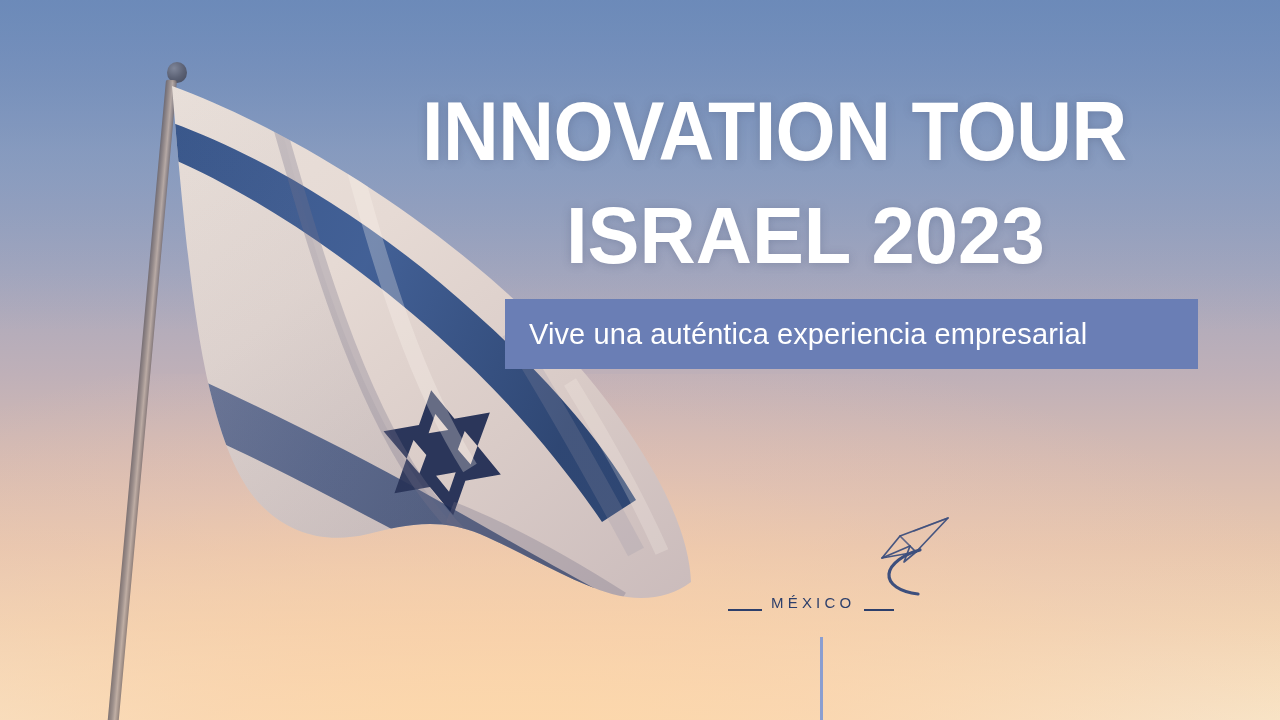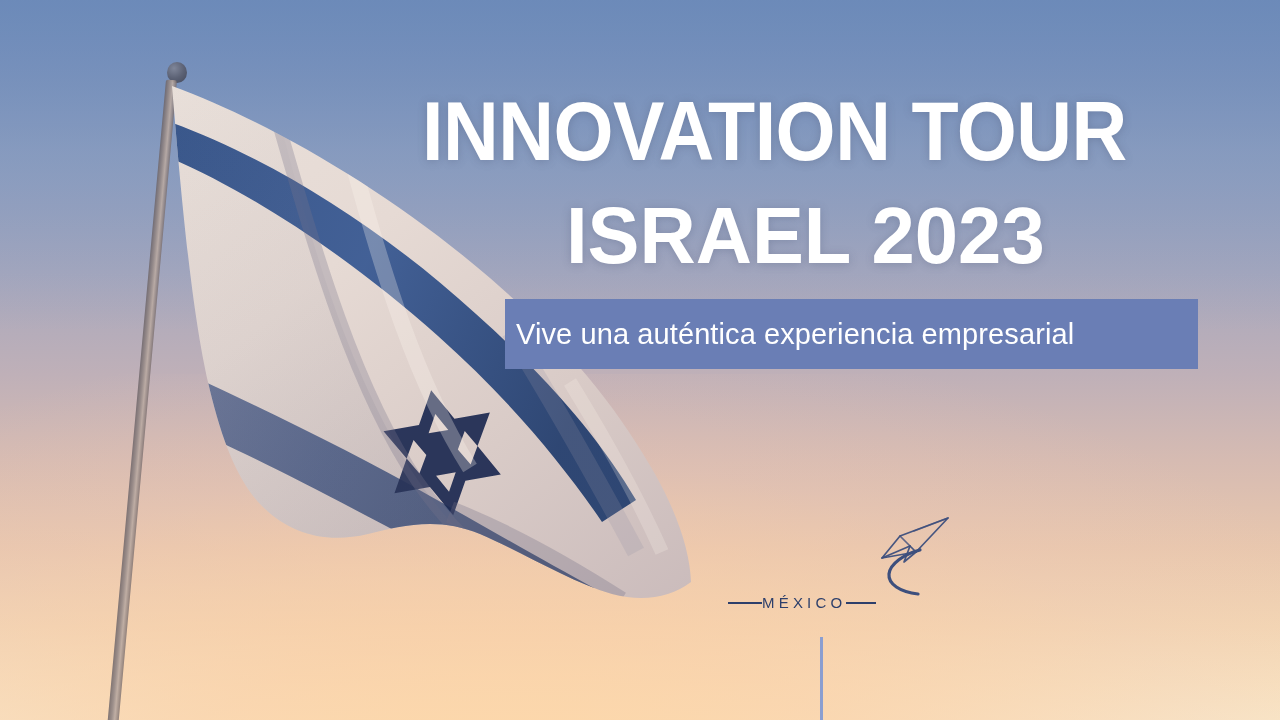--- a/index.html
+++ b/index.html
@@ -128,21 +128,21 @@
     height: 70px;
     background: #6a7eb5;
     display: flex;
     align-items: center;
   }
   .tagline-text {
     color: #ffffff;
     font-size: 29px;
     font-weight: 400;
     letter-spacing: 0.1px;
-    padding-left: 11px;
+    padding-left: 24px;
     white-space: nowrap;
   }
 
   
   .logo {
     position: absolute;
     left: 718px;
     top: 512px;
     width: 230px;
     height: 108px;
@@ -182,22 +182,22 @@
     width: 42px;
     height: 48px;
   }
   .logo-swoosh svg { display:block; width:100%; height:100%; overflow:visible; }
   .logo-sub {
     position: absolute;
     left: 10px;
     top: 82px;
     width: 206px;
     display: flex;
-    align-items: center;
-    gap: 0;
+    align-items: flex-end;
+    gap: 9px;
   }
   .logo-rule {
     flex: 0 0 auto;
     height: 2px;
     width: 34px;
     background: #2d3f6b;
   }
   .logo-rule.right { width: 30px; }
   .logo-sub-text {
     color: #2d3f6b;

